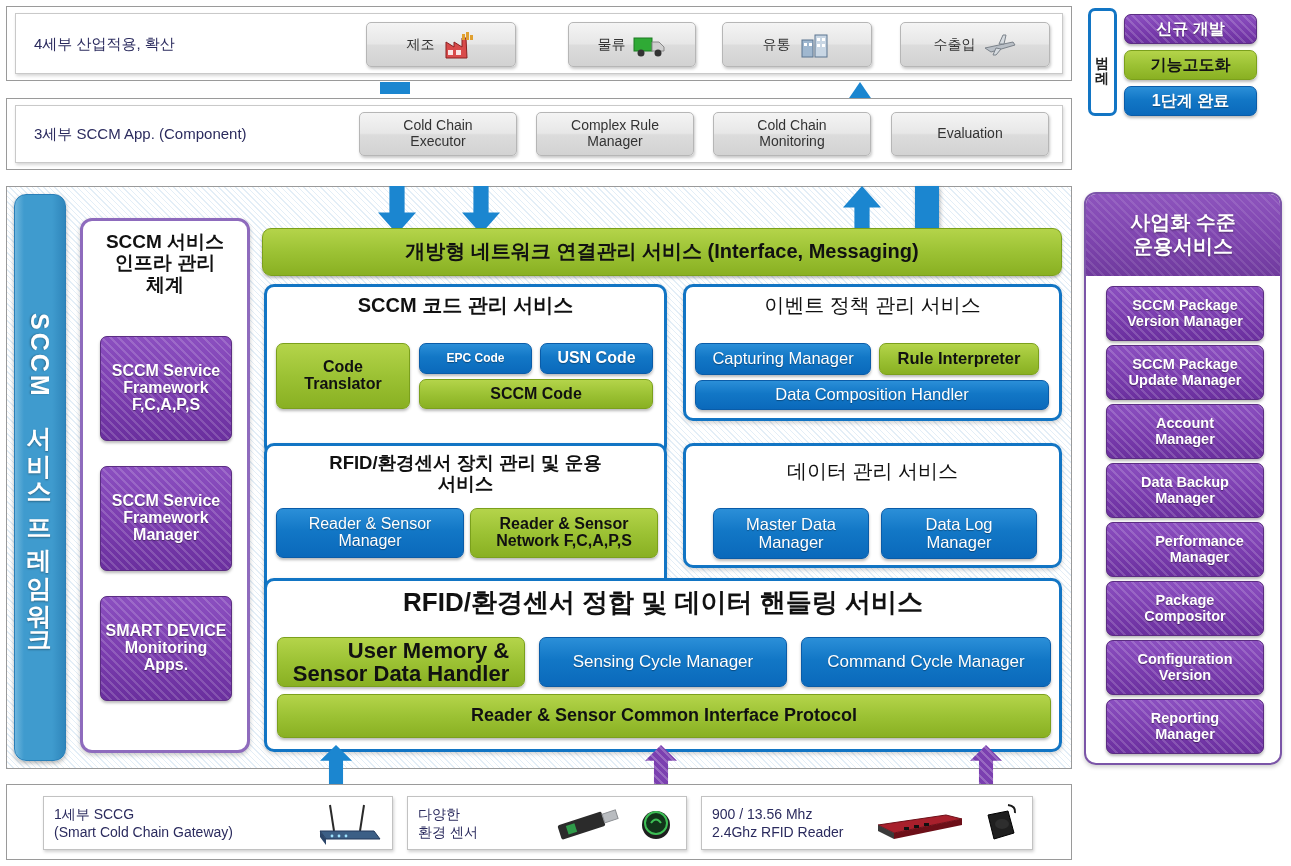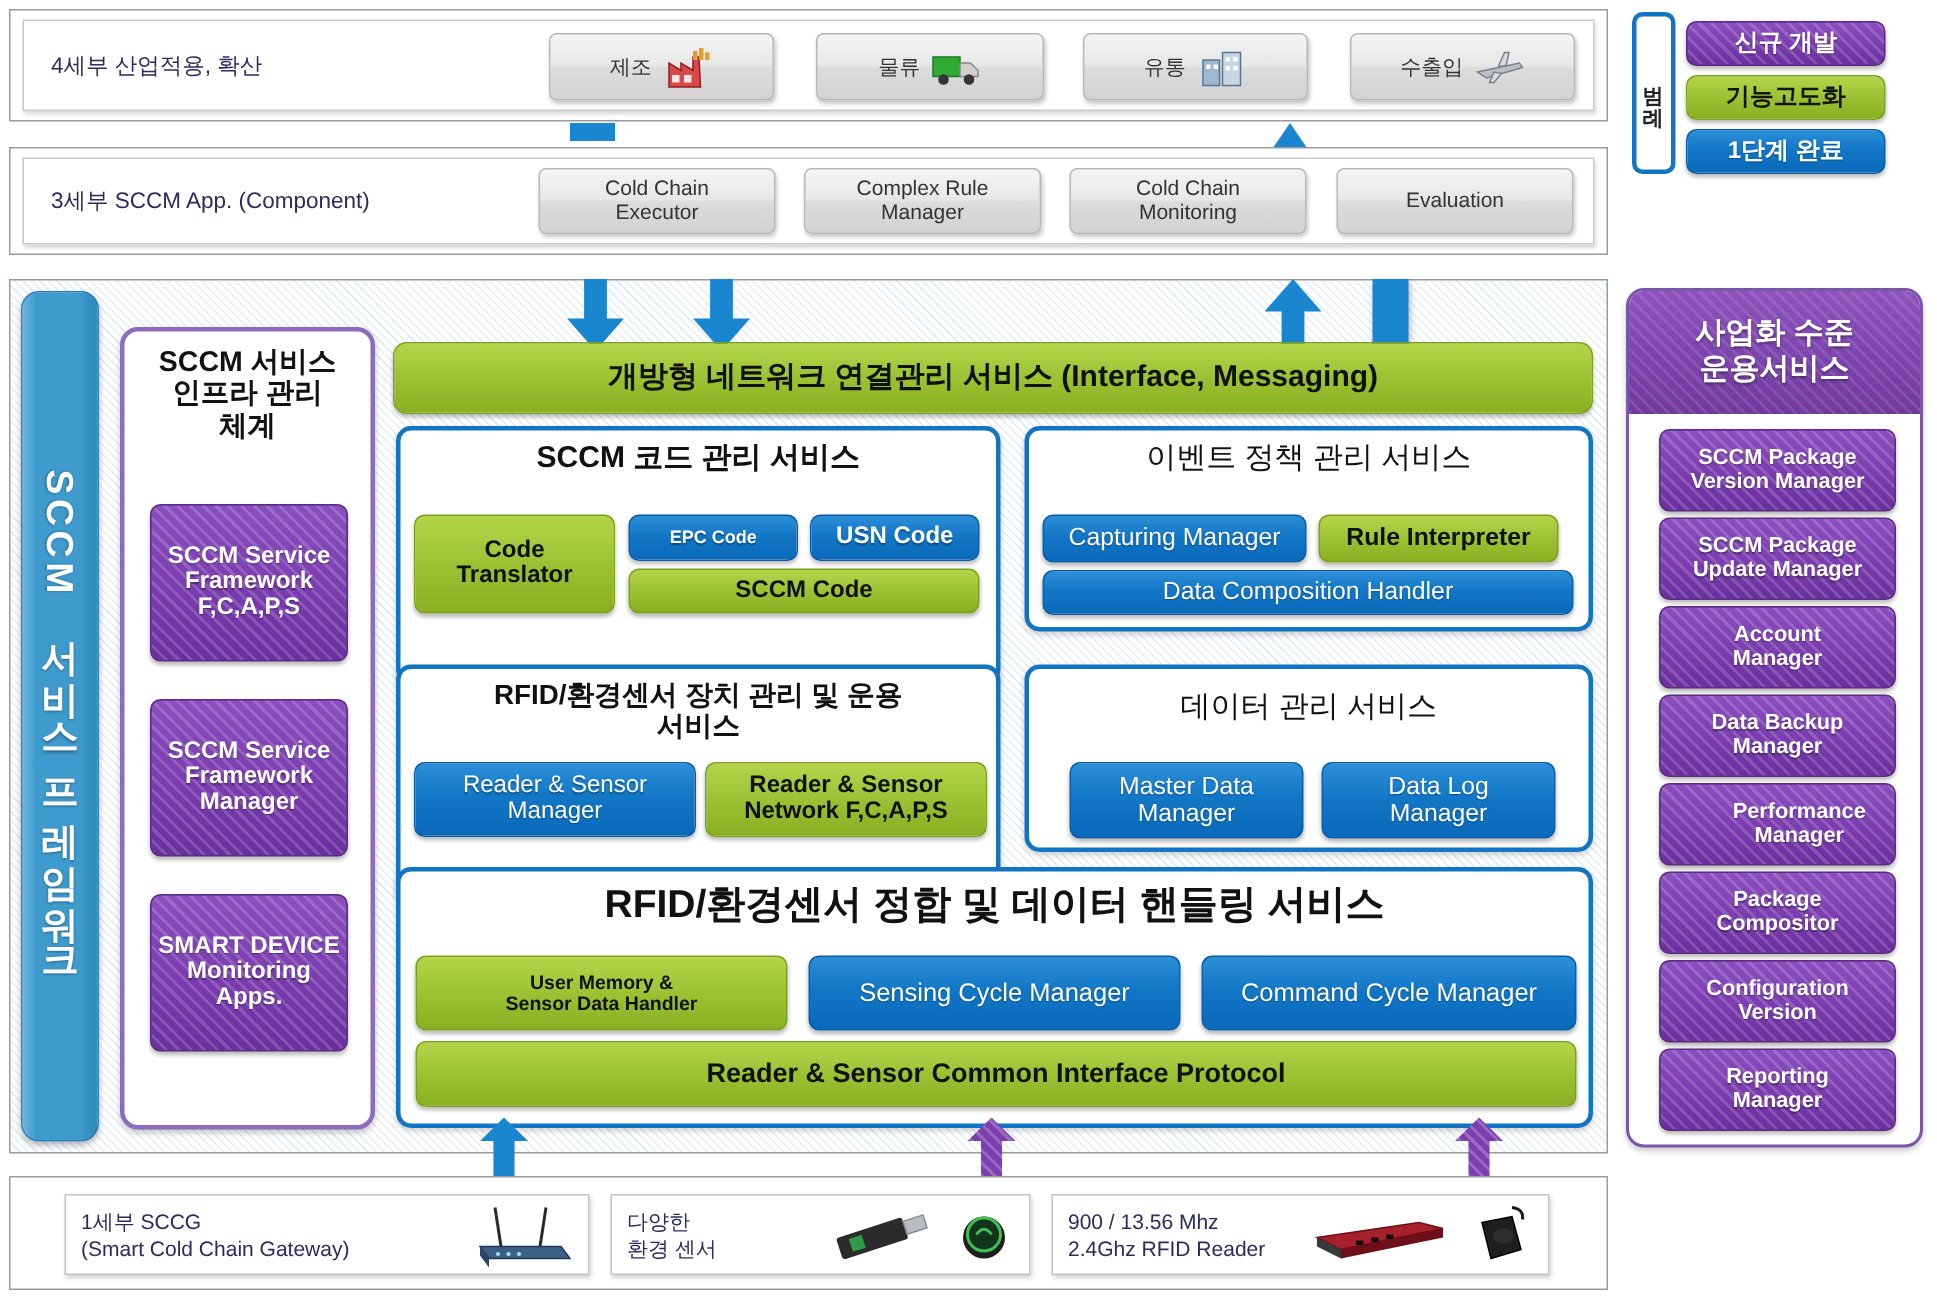--- a/index.html
+++ b/index.html
@@ -229,21 +229,21 @@
           <polygon points="4,28 4,12 12,17 12,12 20,17 20,8 24,8 25,28" fill="#d84a4a" stroke="#8a2020" stroke-width="1"></polygon>
           <rect x="20" y="4" width="3" height="6" fill="#e0a030"></rect>
           <rect x="24" y="2" width="3" height="8" fill="#e0a030"></rect>
           <rect x="28" y="5" width="3" height="5" fill="#e0a030"></rect>
           <rect x="6" y="20" width="5" height="5" fill="#ffffff" opacity=".85"></rect>
           <rect x="14" y="20" width="5" height="5" fill="#ffffff" opacity=".85"></rect>
         </svg>
       </span>
     </div>
 
-    <div class="gbtn" style="left:528px;top:8px;width:152px;height:45px;">
+    <div class="gbtn" style="left:552px;top:8px;width:128px;height:45px;">
       <span>물류</span>
       <span class="ico">
         <svg viewBox="0 0 34 30" width="34" height="30">
           <rect x="1" y="8" width="18" height="13" fill="#2faa35" stroke="#1d7a22" stroke-width="1"></rect>
           <path d="M19 12 h7 l5 5 v4 h-12 z" fill="#cfcfcf" stroke="#888" stroke-width="1"></path>
           <circle cx="8" cy="23" r="3.5" fill="#333"></circle>
             <circle cx="25" cy="23" r="3.5" fill="#333"></circle>
         </svg>
       </span>
     </div>
@@ -394,21 +394,21 @@
 Manager</span>
   </div>
   <div class="chip chip-blue abs" style="left:195px;top:62px;width:156px;height:51px;font-size:16.5px;white-space:pre-line;font-weight:normal;">
     <span>Data Log
 Manager</span>
   </div>
 </div>
 
 <div class="panel-blue" style="left:264px;top:578px;width:798px;height:174px;">
   <div class="panel-title" style="font-size:26px;">RFID/환경센서 정합 및 데이터 핸들링 서비스</div>
-  <div class="chip chip-green abs" style="left:10px;top:56px;width:248px;height:50px;font-size:13px;white-space:pre-line;">
+  <div class="chip chip-green abs" style="left:10px;top:56px;width:248px;height:50px;font-size:22px;white-space:pre-line;text-align:right;">
     <span>User Memory &amp;
 Sensor Data Handler</span>
   </div>
   <div class="chip chip-blue abs" style="left:272px;top:56px;width:248px;height:50px;font-size:17px;font-weight:normal;">
     <span>Sensing Cycle Manager</span>
   </div>
   <div class="chip chip-blue abs" style="left:534px;top:56px;width:250px;height:50px;font-size:17px;font-weight:normal;">
     <span>Command Cycle Manager</span>
   </div>
   <div class="chip chip-green abs" style="left:10px;top:113px;width:774px;height:44px;font-size:18px;">

